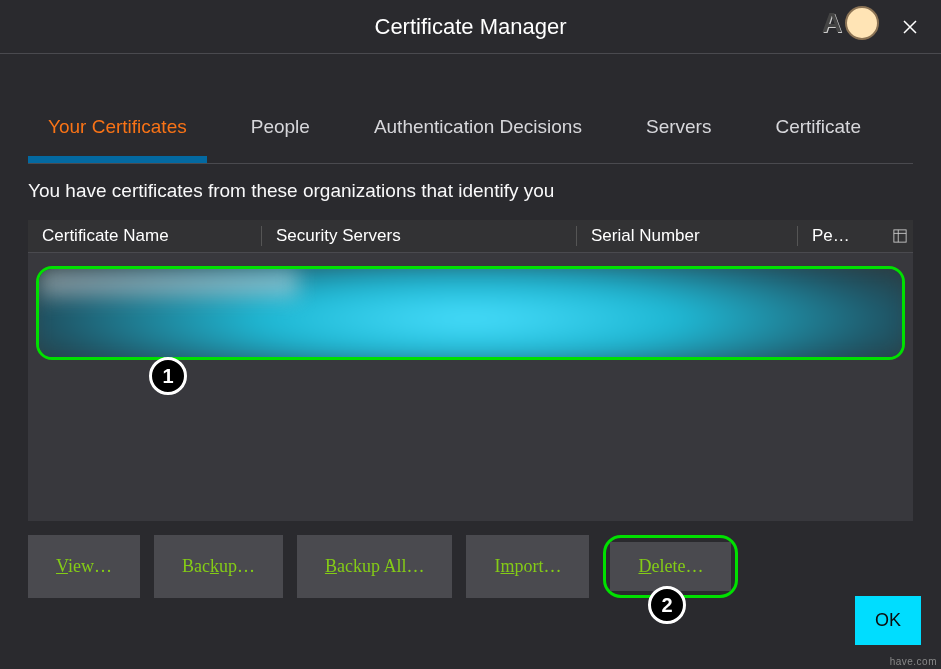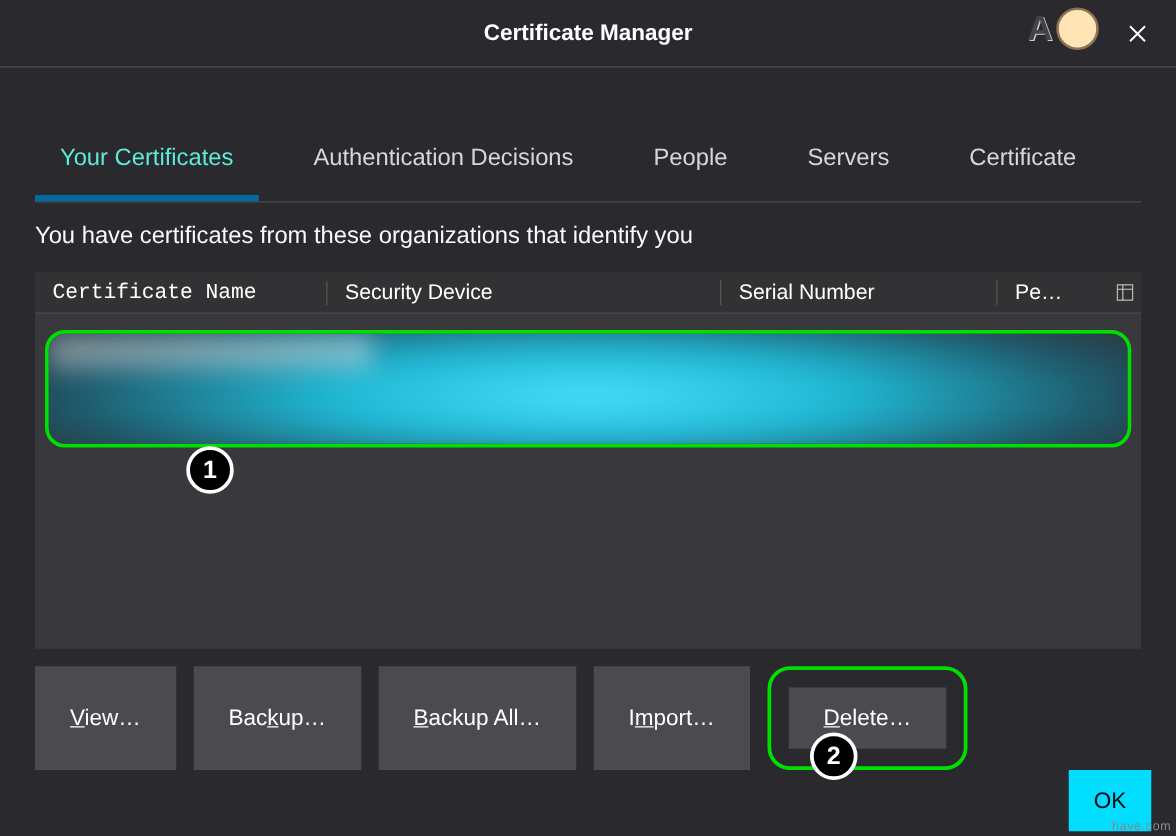--- a/index.html
+++ b/index.html
@@ -12,22 +12,22 @@
   }
   .titlebar {
     display: flex;
     align-items: center;
     justify-content: center;
     height: 54px;
     border-bottom: 1px solid #4a4a4f;
     position: relative;
   }
   .titlebar .title {
-    font-size: 18px;
-    font-weight: 700;
+    font-size: 22px;
+    font-weight: 400;
   }
   .titlebar .close {
     position: absolute;
     right: 18px;
     top: 14px;
     width: 26px;
     height: 26px;
     display: flex;
     align-items: center;
     justify-content: center;
@@ -66,22 +66,22 @@
   }
   .tab {
     padding: 14px 20px 18px 20px;
     font-size: 19px;
     color: #d7d7db;
     cursor: pointer;
     border-bottom: 3px solid transparent;
     margin-right: 24px;
   }
   .tab.active {
-    color: #5eead4;
-    border-bottom: 5px solid #0369a1;
+    color: #f97316;
+    border-bottom: 7px solid #0369a1;
   }
   .subtext {
     margin-top: 16px;
     font-size: 19px;
     color: #f9f9fa;
   }
   .table {
     margin-top: 18px;
     background: #38383d;
     height: 301px;
@@ -95,21 +95,21 @@
     border-bottom: 1px solid #4a4a4f;
   }
   .th {
     font-size: 17px;
     padding: 0 14px;
     border-right: 1px solid #555;
     flex: 0 0 auto;
     white-space: nowrap;
     overflow: hidden;
   }
-  .th:nth-child(1) { width: 234px; font-family: Liberation Mono, monospace; }
+  .th:nth-child(1) { width: 234px; }
   .th:nth-child(2) { width: 315px; }
   .th:nth-child(3) { width: 221px; }
   .th:nth-child(4) { width: 74px; border-right: none; text-overflow: ellipsis;}
   .col-picker {
     position: absolute;
     right: 4px;
     top: 7px;
     width: 18px;
     height: 18px;
     display:flex;
@@ -157,38 +157,38 @@
   }
   .annot1 { top: 357px; left: 149px; }
   .annot2 { top: 586px; left: 648px; }
   .buttons {
     display: flex;
     gap: 14px;
     margin-top: 14px;
   }
   .btn {
     background: #4a4a4f;
-    color: #ffffff;
+    color: #84cc16;
     font-size: 18px;
     padding: 14px 28px;
     border: none;
     cursor: pointer;
-    font-family: Liberation Sans, sans-serif;
+    font-family: Liberation Serif, serif;
   }
   .btn .ul { text-decoration: underline; }
   .btn-delete-wrap {
     border: 3px solid #00e000;
     border-radius: 18px;
     padding: 0;
     display: inline-flex;
   }
-  .btn-delete-wrap .btn { margin: 14px; }
+  .btn-delete-wrap .btn { margin: 4px; }
   .ok-row {
     position: absolute;
-    bottom: 4px;
+    bottom: 24px;
     right: 20px;
     padding-left: 15px;
   }
   .ok-btn {
     background: #00ddff;
     color: #0c0c0d;
     font-size: 18px;
     font-weight: 500;
     padding: 14px 20px;
     border: none;
@@ -216,32 +216,32 @@
     <svg viewBox="0 0 24 24">
         <path d="M4 4 L20 20 M20 4 L4 20" stroke="#fff" stroke-width="2" fill="none"></path>
       </svg>
   </div>
 </div>
 
 <div class="content">
 
   <div class="tabs">
     <div class="tab active">Your Certificates</div>
+    <div class="tab">People</div>
     <div class="tab">Authentication Decisions</div>
-    <div class="tab">People</div>
     <div class="tab">Servers</div>
     <div class="tab">Certificate</div>
   </div>
 
   <div class="subtext">You have certificates from these organizations that identify you</div>
 
   <div class="table">
     <div class="thead">
       <div class="th">Certificate Name</div>
-      <div class="th">Security Device</div>
+      <div class="th">Security Servers</div>
       <div class="th">Serial Number</div>
       <div class="th">People…</div>
     </div>
     <div class="col-picker">
       <svg viewBox="0 0 16 16" width="14" height="14">
         <rect x="1" y="1" width="14" height="14" fill="none" stroke="#ccc" stroke-width="1"></rect>
         <line x1="1" y1="5" x2="15" y2="5" stroke="#ccc" stroke-width="1"></line>
         <line x1="6" y1="1" x2="6" y2="15" stroke="#ccc" stroke-width="1"></line>
       </svg>
     </div>

